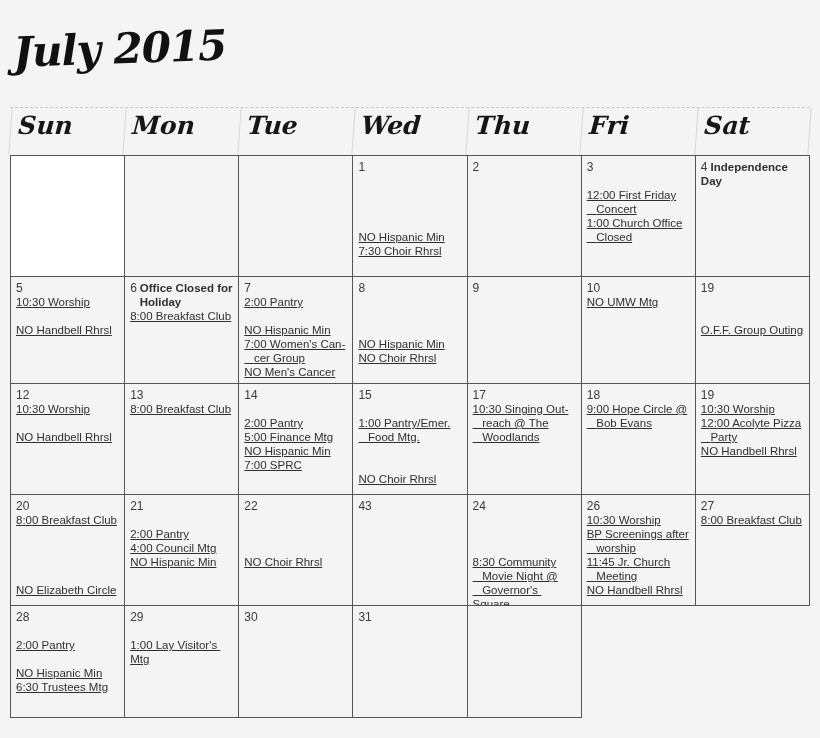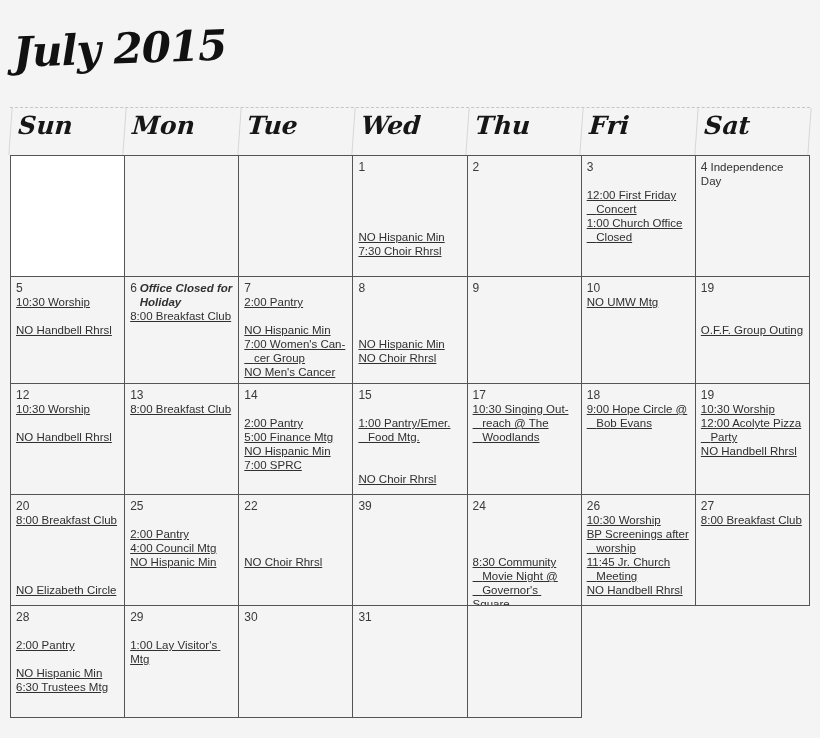--- a/index.html
+++ b/index.html
@@ -43,22 +43,22 @@
     border-right:1px solid #545456;
     border-bottom:1px solid #545456;
     padding:4px 3px 2px 5px;
     font-size:11.5px;line-height:14px;
     overflow:hidden;
   }
   .cell.white{background:#ffffff;}
   .dl{min-height:14px;}
   .dn{font-size:12px;color:#3a3a3a;margin-right:3px;}
   .hol{white-space:pre-wrap;}
-  .hol.b{font-weight:normal;}
-  .hol.bi{font-weight:bold;font-style:italic;}
+  .hol.b{font-weight:bold;}
+  .hol.bi{font-weight:bold;}
   .ct{white-space:pre-wrap;text-decoration:underline;}
 </style>
 </head>
 <body>
 
 <div class="page-title">July 2015</div>
 
 <div class="calendar">
   <div class="header-row">
     <div class="hcell">Sun</div>
@@ -202,35 +202,35 @@
     <div class="cell">
       <div class="dl"><span class="dn">20</span></div>
       <div class="ct">8:00 Breakfast Club
 
 
 
 
 NO Elizabeth Circle</div>
     </div>
     <div class="cell">
-      <div class="dl"><span class="dn">25</span></div>
+      <div class="dl"><span class="dn">21</span></div>
       <div class="ct">
 2:00 Pantry
 4:00 Council Mtg
 NO Hispanic Min</div>
     </div>
     <div class="cell">
       <div class="dl"><span class="dn">22</span></div>
       <div class="ct">
 
 
 NO Choir Rhrsl</div>
     </div>
     <div class="cell">
-      <div class="dl"><span class="dn">39</span></div>
+      <div class="dl"><span class="dn">43</span></div>
       <div class="ct"></div>
     </div>
     <div class="cell">
       <div class="dl"><span class="dn">24</span></div>
       <div class="ct">
 
 
 8:30 Community
    Movie Night @
    Governor's Square</div>

